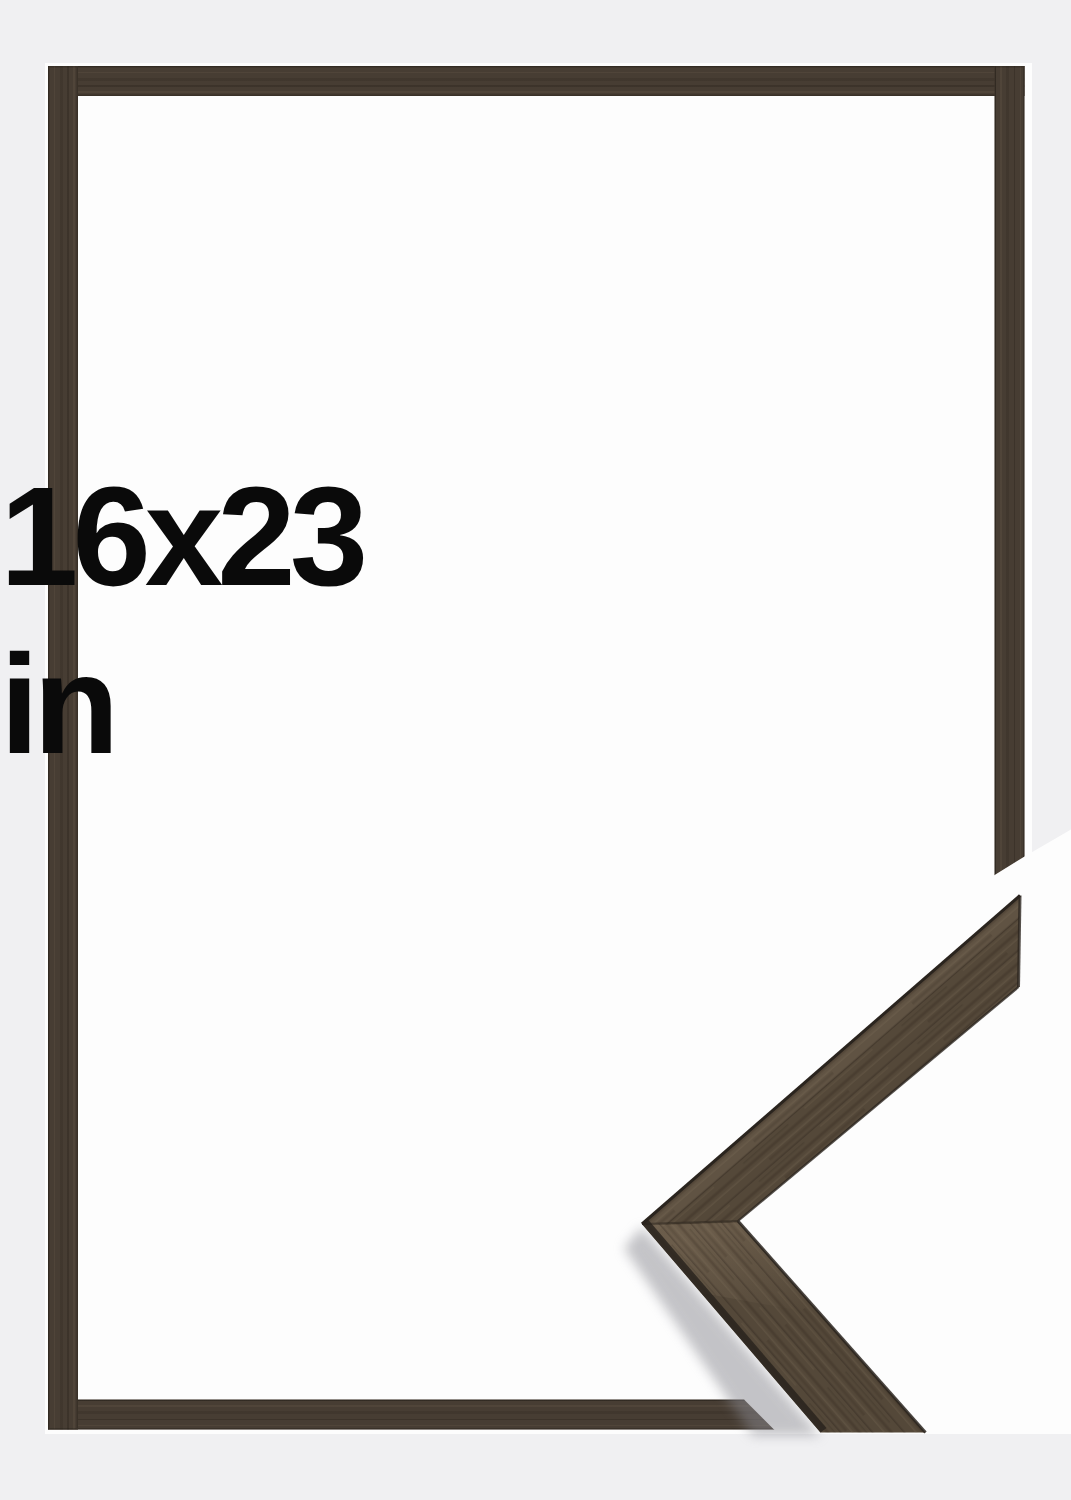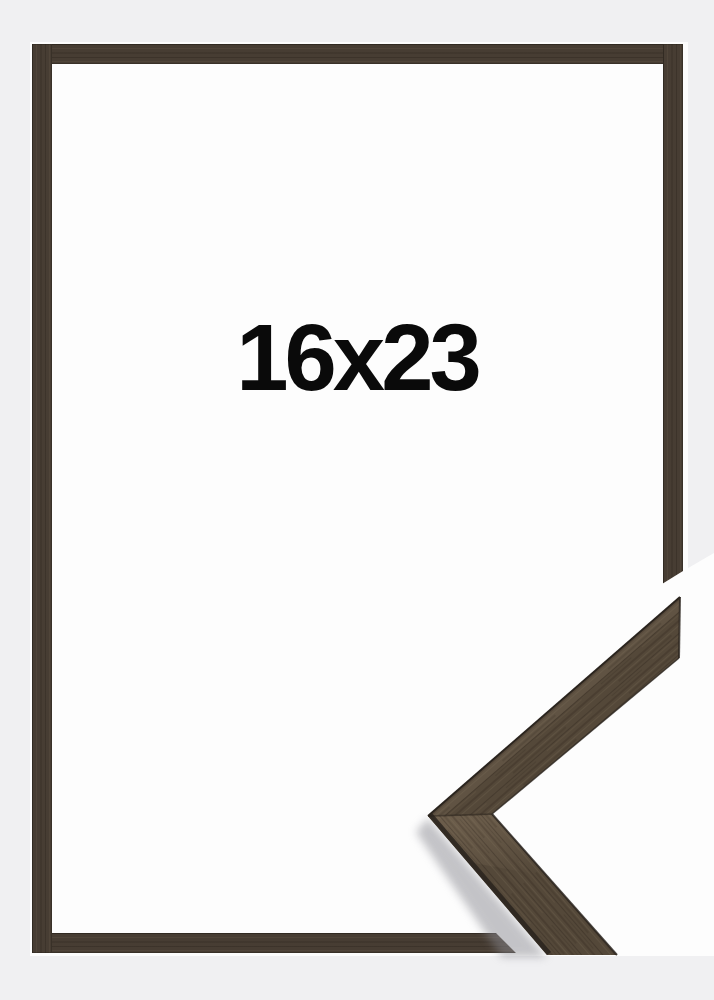--- a/index.html
+++ b/index.html
@@ -30,21 +30,20 @@
       rgba(18,12,7,.20) 0 1px, rgba(0,0,0,0) 1px 4px,
       rgba(126,109,89,.16) 4px 5px, rgba(0,0,0,0) 5px 8px,
       rgba(18,12,7,.12) 8px 10px, rgba(0,0,0,0) 10px 13px);
   }
   .band-top{left:32px;top:44px;width:651px;height:20px;}
   .band-bottom{left:32px;top:933px;width:651px;height:20px;}
   .band-left{left:32px;top:44px;width:20px;height:909px;}
   .band-right{left:663px;top:44px;width:20px;height:909px;}
   .size-label{
     position:absolute;left:0;top:302px;width:714px;
-    text-align:center;
     color:var(--label-text,#0a0a0a);
     font-size:94px;font-weight:bold;letter-spacing:-4px;line-height:112px;
   }
   .size-label div{white-space:nowrap;}
   svg.corner-overlay{position:absolute;left:0;top:0;width:714px;height:1000px;pointer-events:none;}
   .mask-white{fill:var(--photo-background,#fdfdfd);}
   .arm-base{fill:var(--wood-base-detail,#544839);}
   .edge-dark{stroke:var(--wood-edge-dark,#2a241e);fill:none;}
   .bevel-light{fill:var(--wood-light,#6f6150);opacity:.45;}
   .strip-dark{fill:var(--wood-edge-dark,#2a241e);opacity:.85;}
@@ -56,20 +55,21 @@
 
   <div class="photo-bg"></div>
 
   <div class="band h band-top"></div>
   <div class="band h band-bottom"></div>
   <div class="band v band-left"></div>
   <div class="band v band-right"></div>
 
   <div class="size-label">
     <div>16x23</div>
+    <div>in</div>
   </div>
 
   <svg class="corner-overlay" viewBox="0 0 714 1000">
     <defs>
       <filter id="softblur" x="-30%" y="-30%" width="160%" height="160%">
         <feGaussianBlur stdDeviation="4"></feGaussianBlur>
       </filter>
       <linearGradient id="cornerGrad" gradientUnits="userSpaceOnUse" x1="480" y1="815" x2="515" y2="885">
         <stop offset="0" stop-color="#7a6a56" stop-opacity="0.6"></stop>
         <stop offset="1" stop-color="#7a6a56" stop-opacity="0"></stop>

